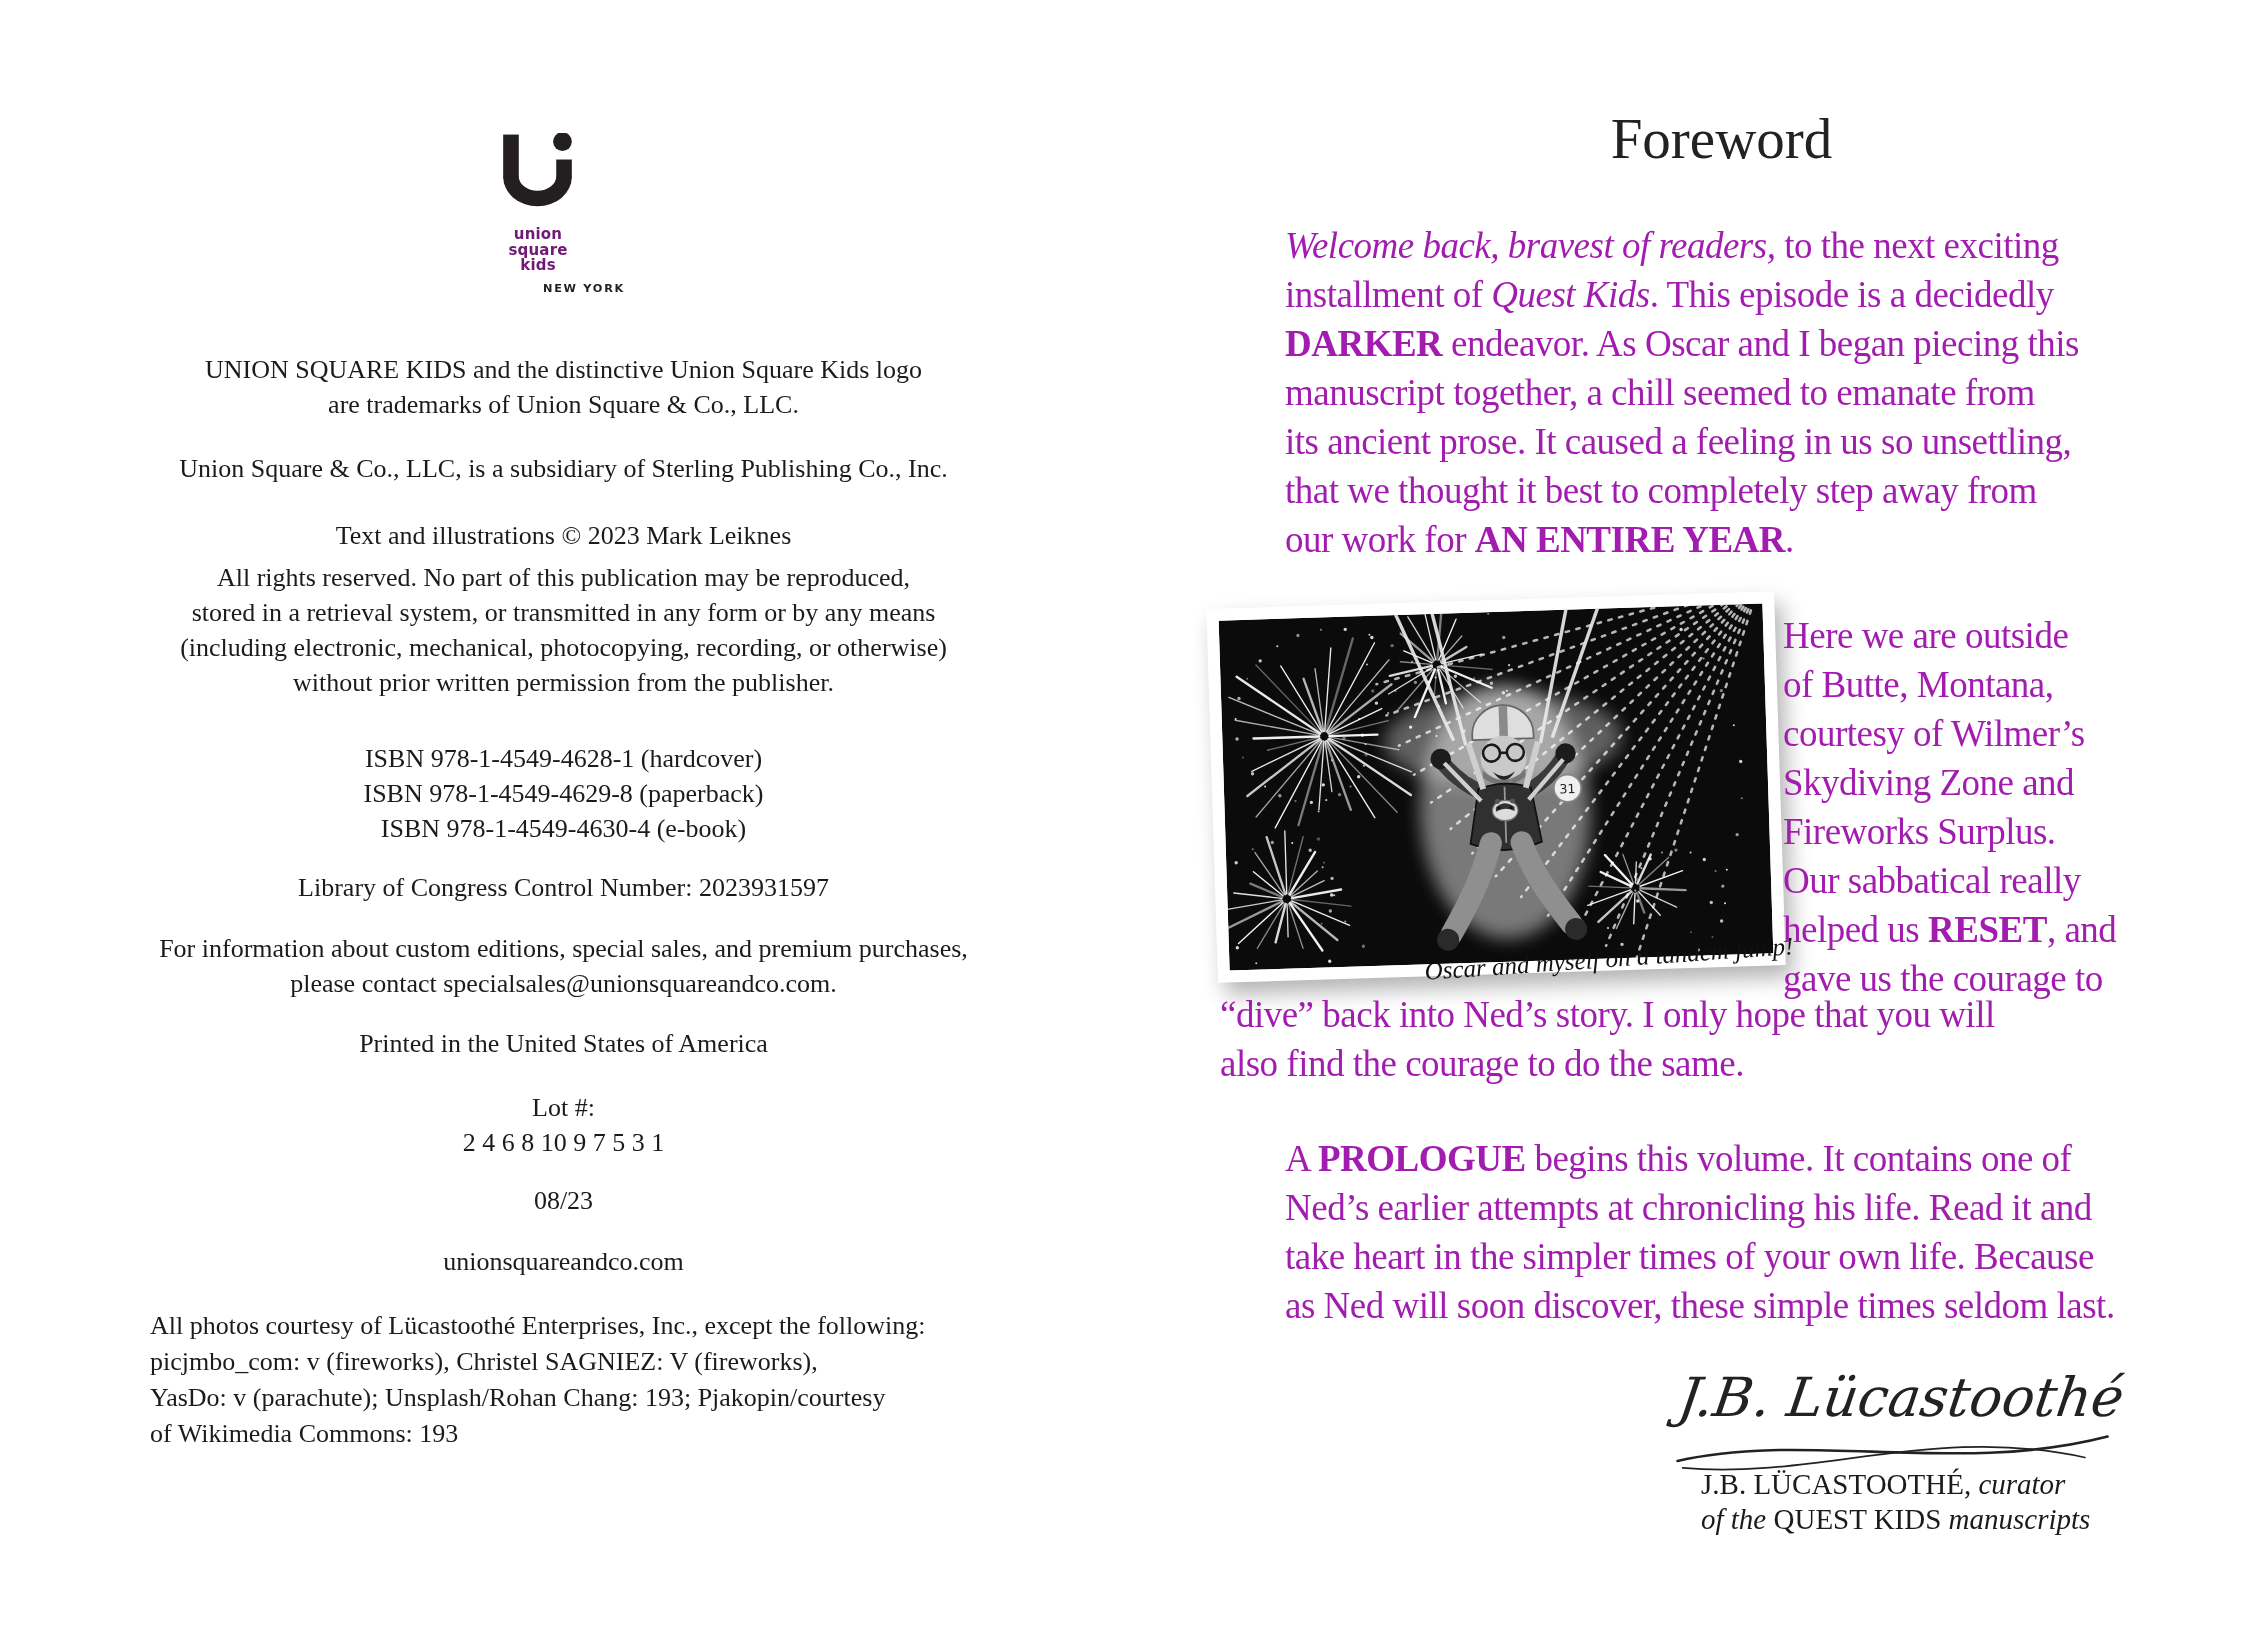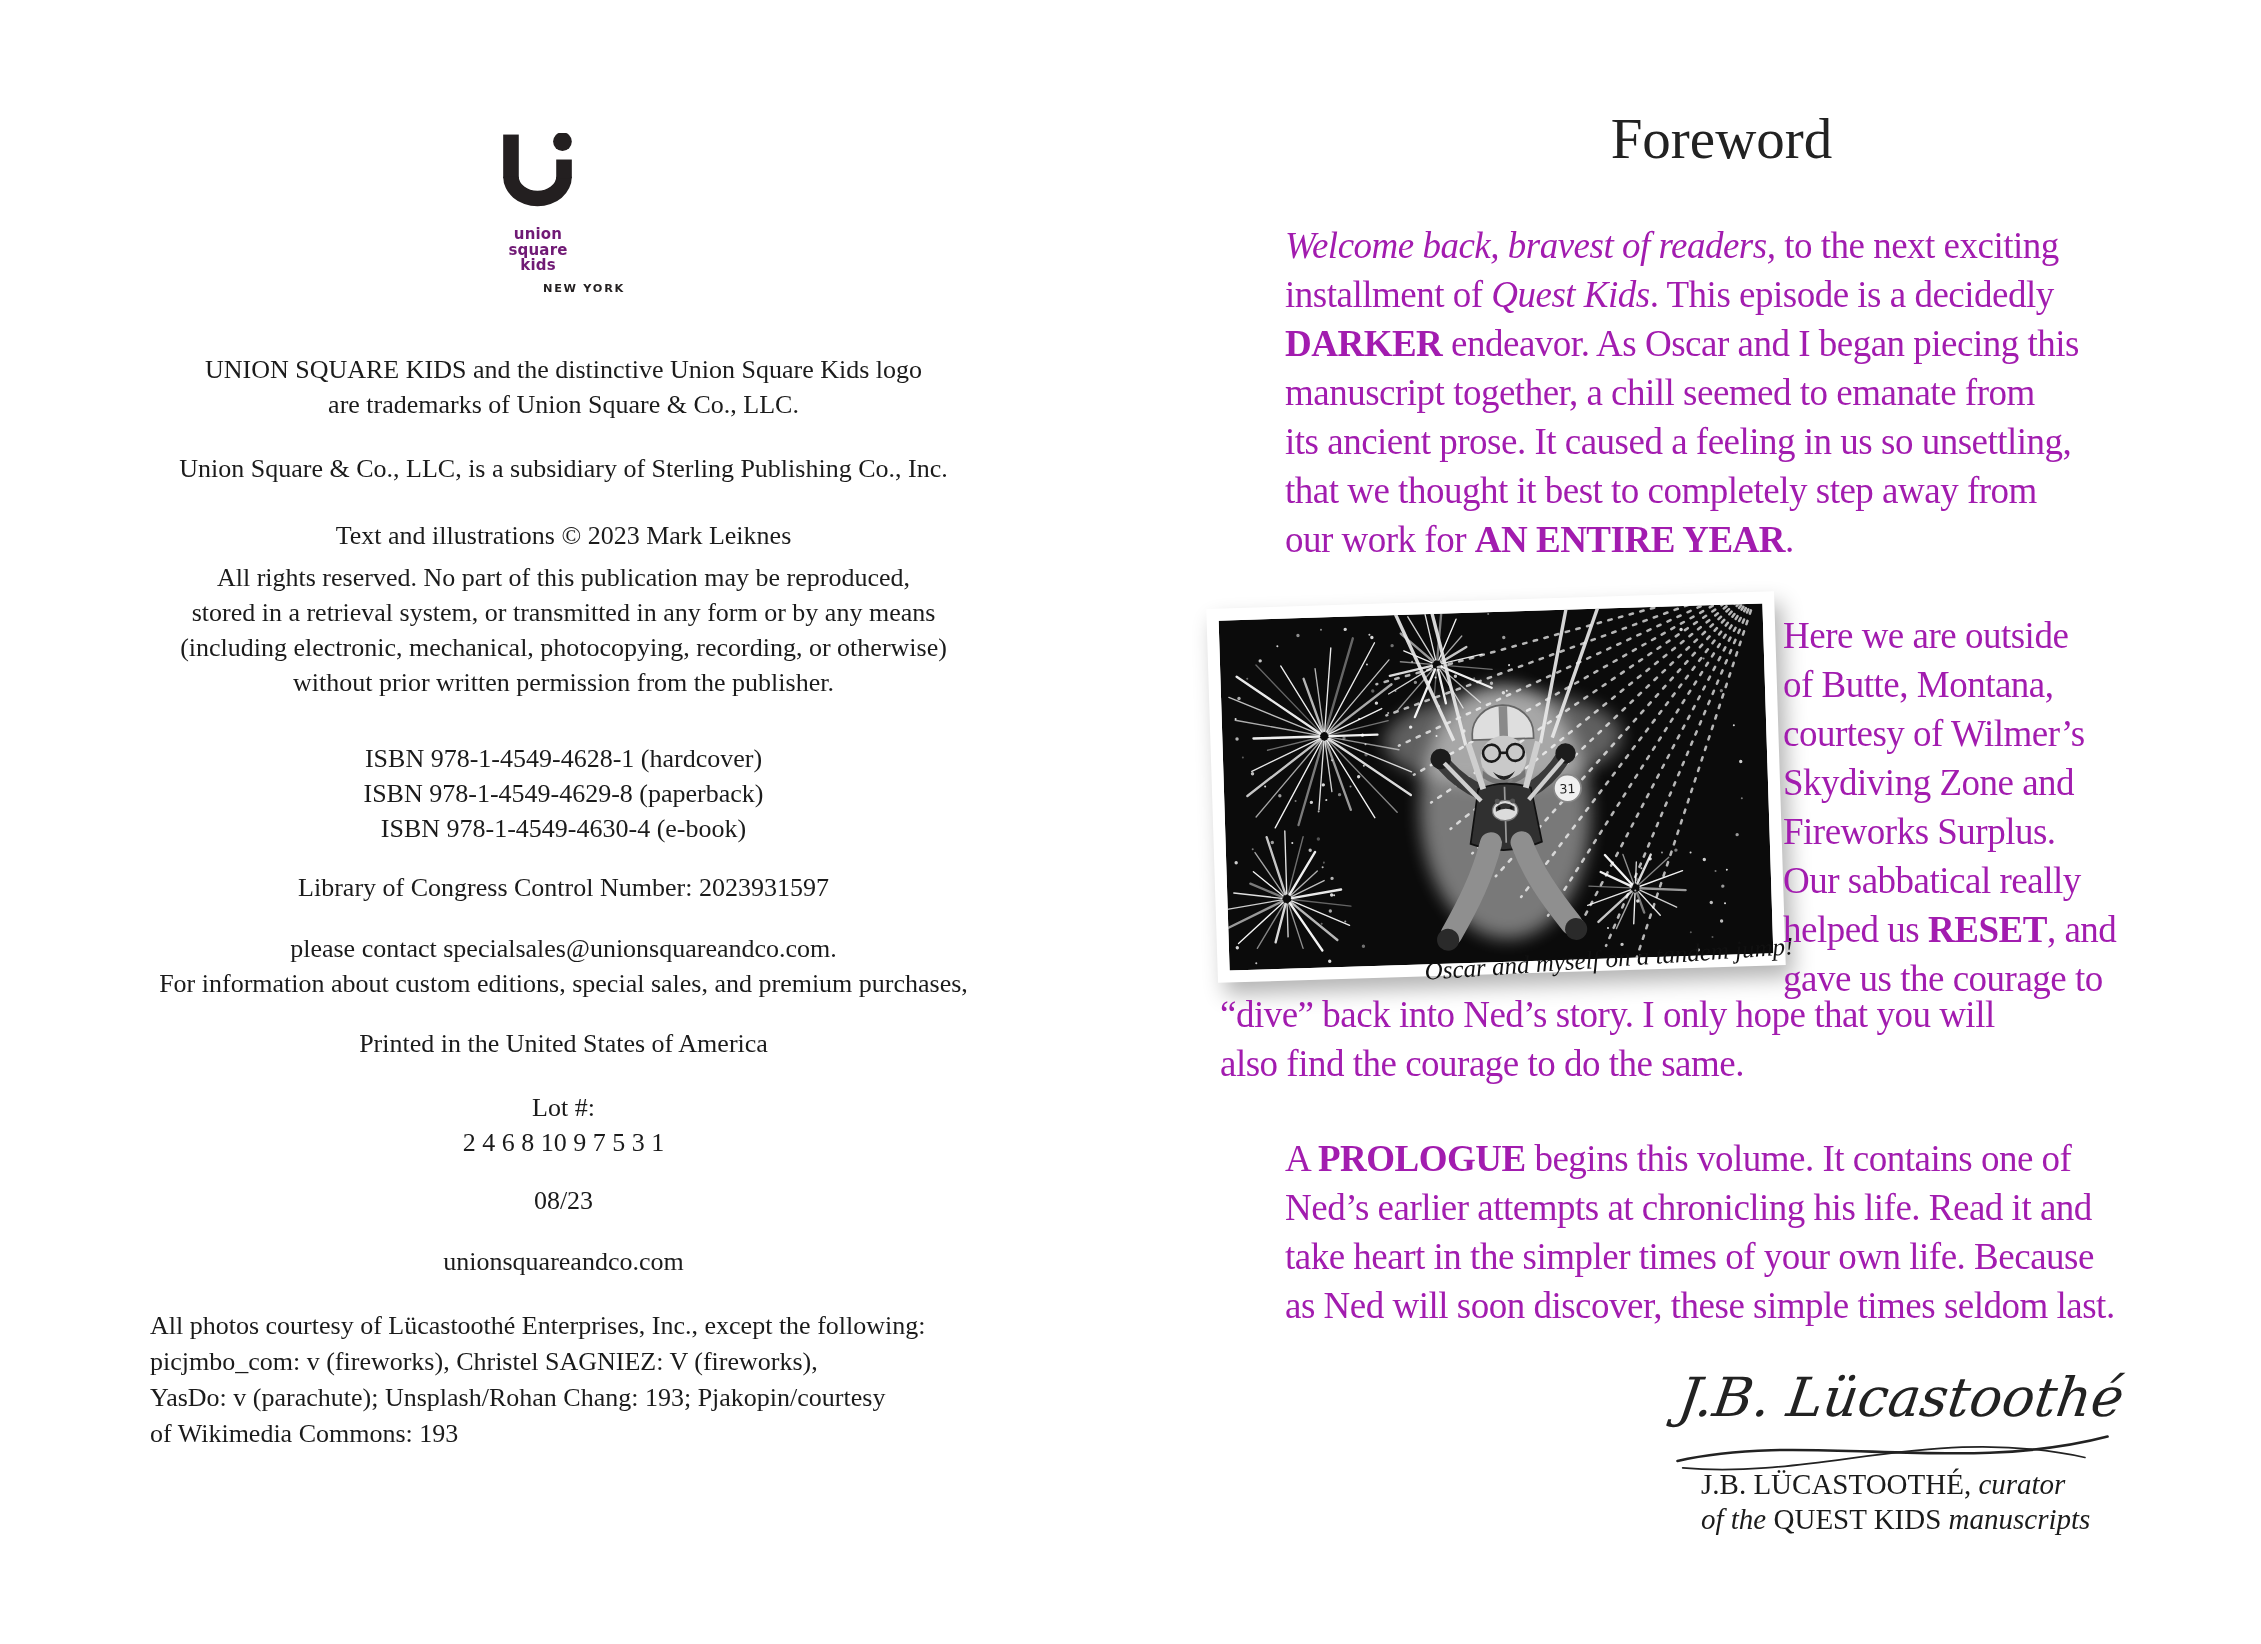--- a/index.html
+++ b/index.html
@@ -79,22 +79,22 @@
 
   <div class="lp-block" style="top:741px;">
     <div>ISBN 978-1-4549-4628-1 (hardcover)</div>
     <div>ISBN 978-1-4549-4629-8 (paperback)</div>
     <div>ISBN 978-1-4549-4630-4 (e-book)</div>
   </div>
 
   <div class="lp-block" style="top:870px;">Library of Congress Control Number: 2023931597</div>
 
   <div class="lp-block" style="top:931px;">
+    <div>For information about custom editions, special sales, and premium purchases,</div>
     <div>please contact specialsales@unionsquareandco.com.</div>
-    <div>For information about custom editions, special sales, and premium purchases,</div>
   </div>
 
   <div class="lp-block" style="top:1026px;">Printed in the United States of America</div>
 
   <div class="lp-block" style="top:1090px;">
     <div>Lot #:</div>
     <div>2 4 6 8 10 9 7 5 3 1</div>
   </div>
 
   <div class="lp-block" style="top:1183px;">08/23</div>

